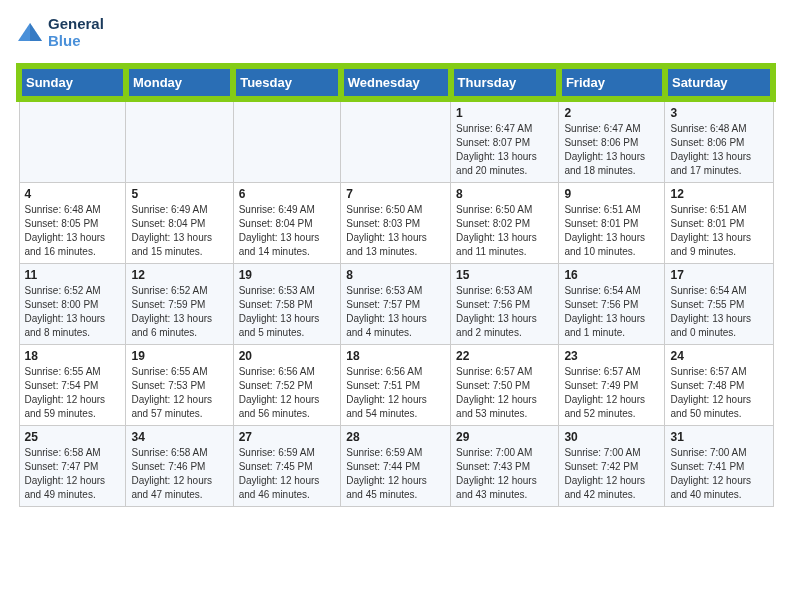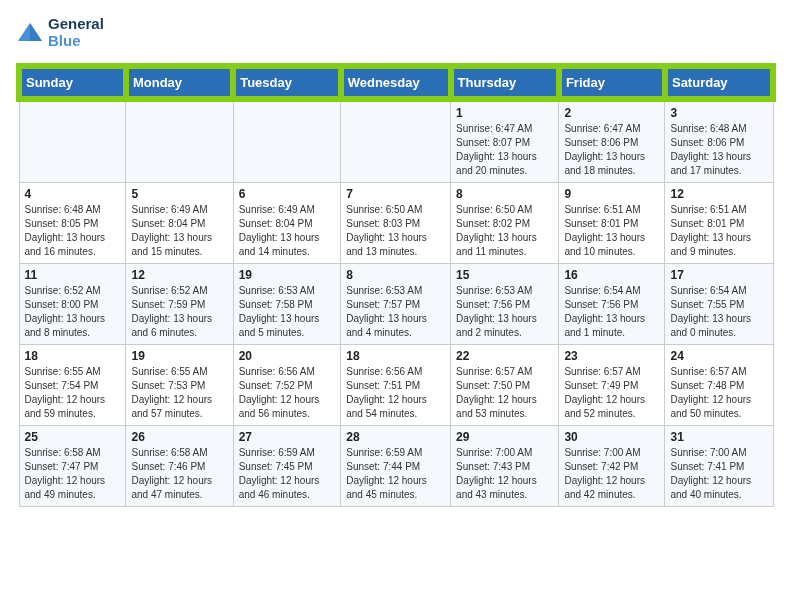--- a/index.html
+++ b/index.html
@@ -298,21 +298,21 @@
       </tr>
       <tr>
         <td>
           <span class="day-number">25</span>
           <div class="day-info" style="white-space: pre-line;">Sunrise: 6:58 AM
 Sunset: 7:47 PM
 Daylight: 12 hours
 and 49 minutes.</div>
         </td>
         <td>
-          <span class="day-number">26</span>
+          <span class="day-number">34</span>
           <div class="day-info" style="white-space: pre-line;">Sunrise: 6:58 AM
 Sunset: 7:46 PM
 Daylight: 12 hours
 and 47 minutes.</div>
         </td>
         <td>
           <span class="day-number">27</span>
           <div class="day-info" style="white-space: pre-line;">Sunrise: 6:59 AM
 Sunset: 7:45 PM
 Daylight: 12 hours

